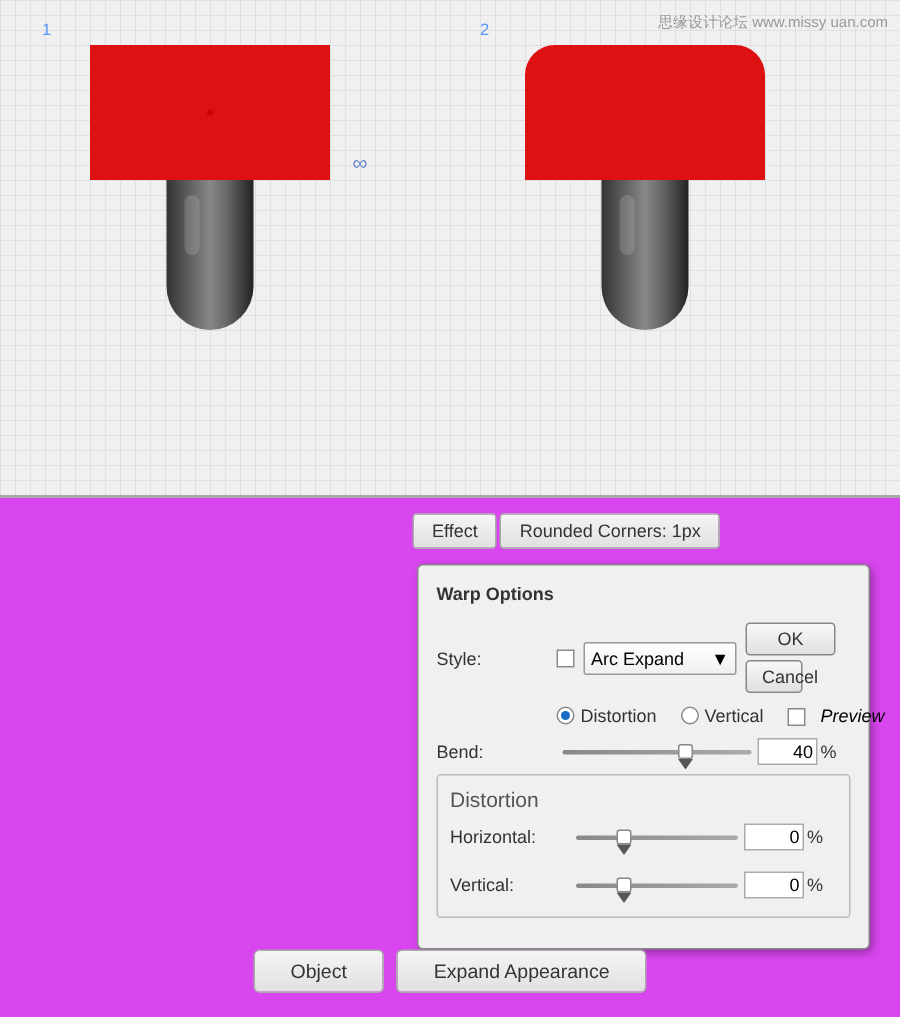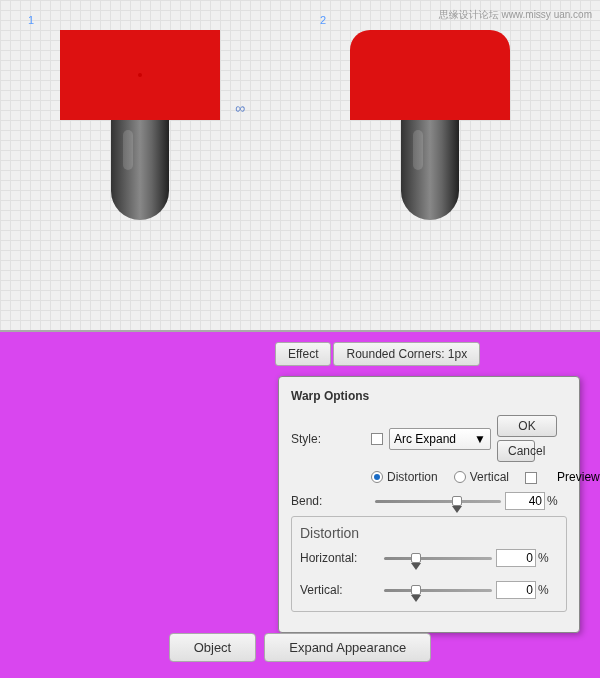--- a/index.html
+++ b/index.html
@@ -456,21 +456,21 @@
     <div class="radio-group">
       <div class="radio-item">
         <div class="radio-dot selected"></div>
         <span>Distortion</span>
       </div>
       <div class="radio-item">
         <div class="radio-dot"></div>
         <span>Vertical</span>
       </div>
 
-      <div style="margin-left: auto; display:flex; align-items:flex-end; gap:20px;">
+      <div style="margin-left: auto; display:flex; align-items:flex-end; gap:10px;font-style:italic;">
         <div class="check-box"></div>
         <span>Preview</span>
       </div>
     </div>
 
     <div class="slider-row">
       <div class="slider-label">Bend:</div>
       <div class="slider-track-container">
         <div class="slider-track">
           <div class="slider-thumb" style="left:65%;"></div>

